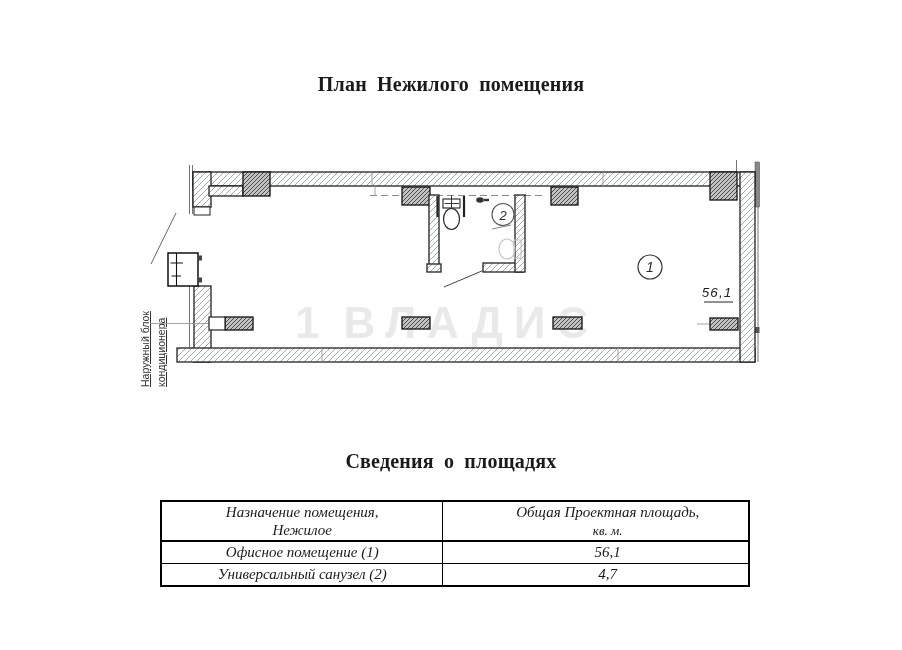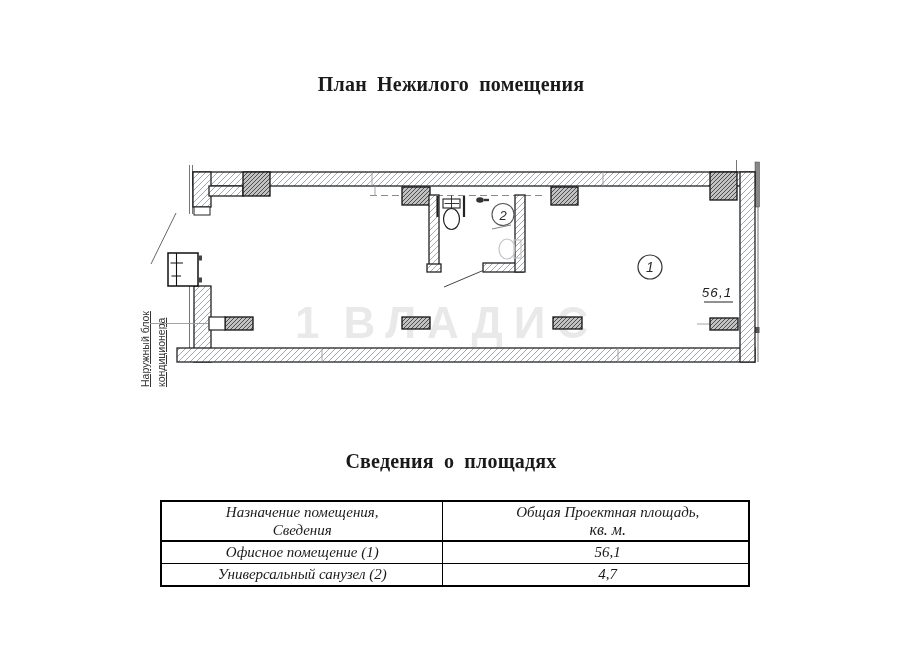--- a/index.html
+++ b/index.html
@@ -27,21 +27,21 @@
   .areas{position:absolute;left:160px;top:500px;width:590px;border-collapse:collapse;
         font-size:15px;font-style:italic;text-align:center;}
   .areas td,.areas th{border:1.5px solid #000;padding:0;vertical-align:middle;}
   .areas .hdr td{height:38px;border-bottom:2px solid #000;}
   .areas tr.r td{height:21px;margin-top:44px;}
   .areas tr.total td{height:21px;border-top:2.5px solid #000;font-weight:bold;}
   .areas .c1{width:294px;text-align:center;}
   .areas .c2{width:296px;font-weight:normal;padding-left:24px;}
   .hdr-left{font-style:italic;line-height:18px;}
   .hdr-right{font-style:italic;font-weight:bold;line-height:18px;}
-  .hdr-right .sub{font-size:16px;}
+  .hdr-right .sub{font-size:13px;}
   table.areas{border:2px solid #000;}
 
   svg text{font-family:"Liberation Sans",sans-serif;}
 </style>
 </head>
 <body>
 
 <div class="page">
 
   <div class="doc-title t1">План Нежилого помещения</div>
@@ -161,21 +161,21 @@
     <line x1="151" y1="264" x2="176" y2="213" stroke="#555" stroke-width="0.9"></line>
   </svg>
 
   <div class="doc-title t2">Сведения о площадях</div>
 
   <table class="areas">
     <tbody>
         <tr class="hdr">
       <td class="c1 hdr-left">
         <span>Назначение помещения,</span><br>
-        <span>Сведения</span>
+        <span>Нежилое</span>
       </td>
       <td class="c2 hdr-right">
         <span>Общая Проектная площадь,</span><br>
         <span class="sub">кв. м.</span>
       </td>
     </tr>
     <tr class="r">
       <td class="c1">Офисное помещение (1)</td>
       <td class="c2">56,1</td>
     </tr>

